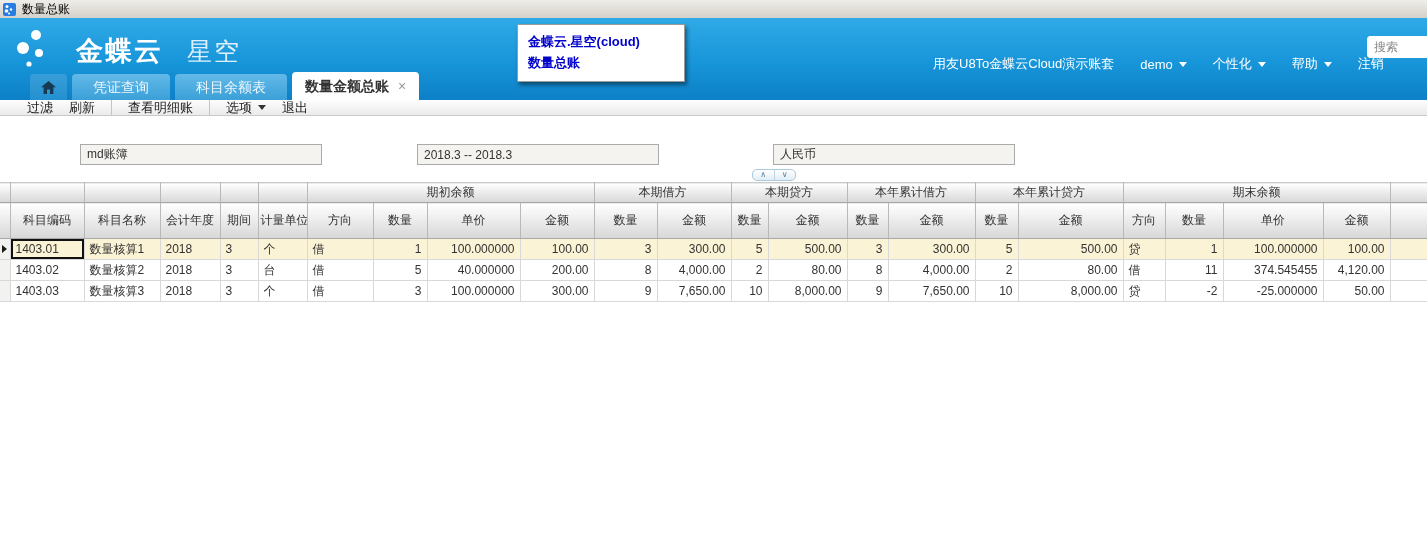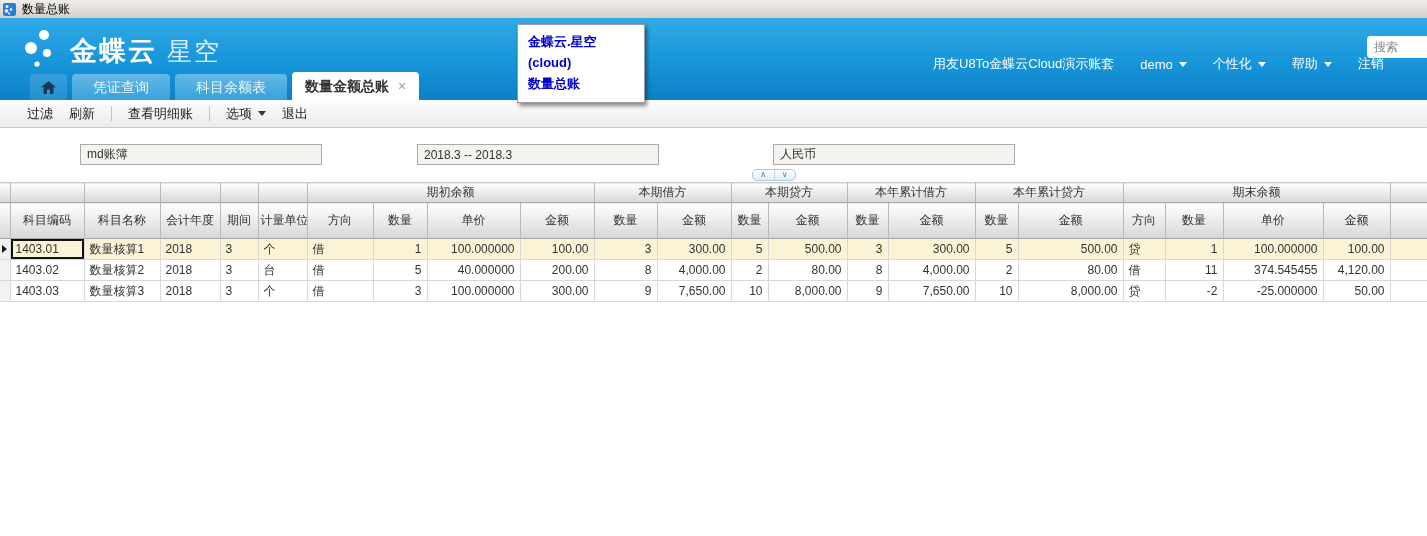--- a/index.html
+++ b/index.html
@@ -7,25 +7,25 @@
   .screen { position:relative; width:1427px; height:536px; background:#fff; overflow:hidden; }
 
   
   .titlebar { position:absolute; top:0; left:0; right:0; height:18px;
     background:linear-gradient(180deg,#efede9,#d4d1ca); display:flex; align-items:center;
     gap:6px; padding-left:3px; font-size:12px; color:#000; }
 
   
   .header { position:absolute; top:18px; left:0; right:0; height:82px;
     background:linear-gradient(180deg,#30aae7 0%,#1795d9 55%,#0d80c7 100%); }
-  .logo { position:absolute; left:24px; top:10px; display:flex; align-items:center; gap:10px; }
+  .logo { position:absolute; left:16px; top:10px; display:flex; align-items:center; gap:24px; }
   .logo-primary { font-size:27px; font-weight:bold; color:#fff; letter-spacing:2px; }
   .logo-secondary { font-size:25px; color:#ddf0fb; font-weight:400; letter-spacing:2px; }
 
-  .tooltip { position:absolute; left:517px; top:24px; width:128px; z-index:6;
+  .tooltip { position:absolute; left:517px; top:24px; width:168px; z-index:6;
     background:#fff; border:1px solid #9a9a9a; box-shadow:2px 3px 4px rgba(0,0,0,.45);
     padding:6px 10px 8px; font-size:13px; font-weight:bold; line-height:21px; }
 
   .usermenu { position:absolute; top:37px; left:933px; display:flex; align-items:center;
     gap:26px; color:#fff; font-size:13px; white-space:nowrap; }
   .menu-item { cursor:pointer; display:flex; align-items:center; }
   .caret { display:inline-block; width:0; height:0; border-left:4px solid transparent;
     border-right:4px solid transparent; border-top:5px solid #fff; margin-left:6px; }
   .caret.dark { border-top-color:#333; }
   .searchbox { position:absolute; left:1367px; top:36px; width:72px; height:22px;
@@ -37,21 +37,21 @@
   .tabbar { position:absolute; left:30px; bottom:0; display:flex; align-items:flex-end; gap:5px; }
   .tab { height:26px; line-height:26px; padding:0 21px; border-radius:4px 4px 0 0;
     background:linear-gradient(180deg,#63b9e8,#3aa0d8); color:#ecf7fd; font-size:14px; cursor:pointer; }
   .tab.home { width:37px; padding:0; display:flex; align-items:center; justify-content:center;
     background:linear-gradient(180deg,#389ed9,#2390cf); }
   .tab.active { height:28px; background:#fff; color:#333; font-weight:bold;
     display:flex; align-items:center; gap:9px; padding:0 13px; }
   .tab-close { color:#999; font-size:14px; font-weight:normal; cursor:pointer; }
 
   
-  .toolbar { position:absolute; top:100px; left:0; right:0; height:28px;
+  .toolbar { position:absolute; top:100px; left:0; right:0; height:16px;
     background:linear-gradient(180deg,#fdfdfd,#ebebeb); border-bottom:1px solid #c9c9c9;
     display:flex; align-items:center; padding-left:27px; gap:16px; font-size:13px; color:#222; }
   .tbtn { cursor:pointer; display:flex; align-items:center; }
   .tsep { width:1px; height:15px; background:#c4c4c4; }
 
   
   .f-label { position:absolute; font-size:13px; color:#333; top:148px;margin-top:43px; }
   .f-input { position:absolute; top:144px; height:21px; width:242px; border:1px solid #aaa;
     background:#f4f3ef; font-size:12px; color:#333; padding:0 6px; outline:none;
     font-family:"Liberation Sans",sans-serif; }

